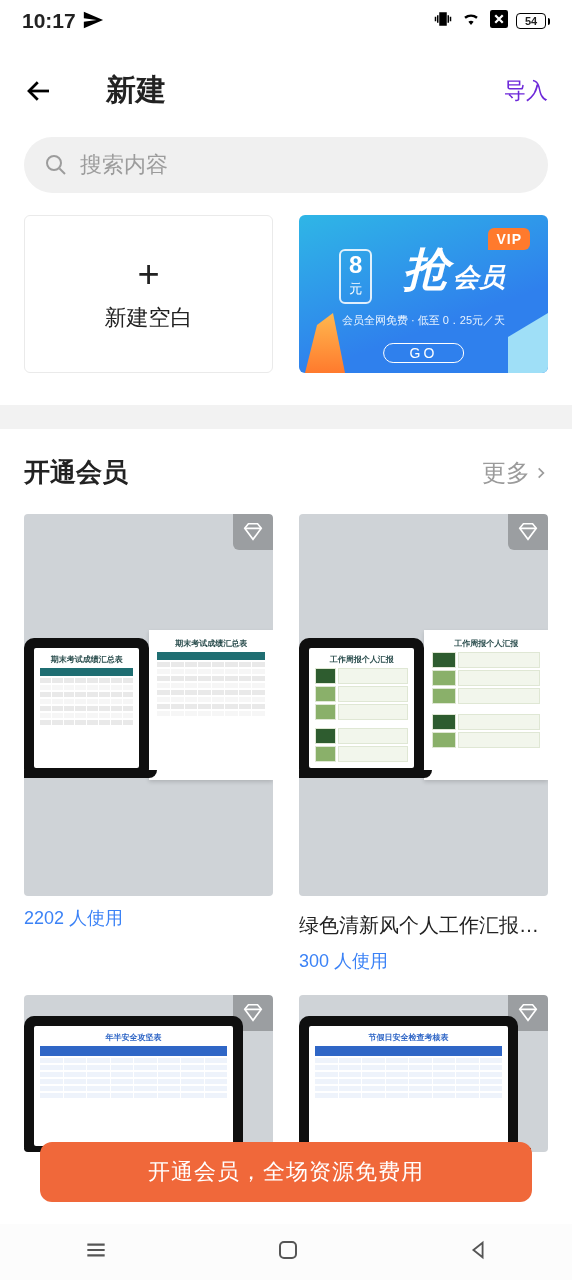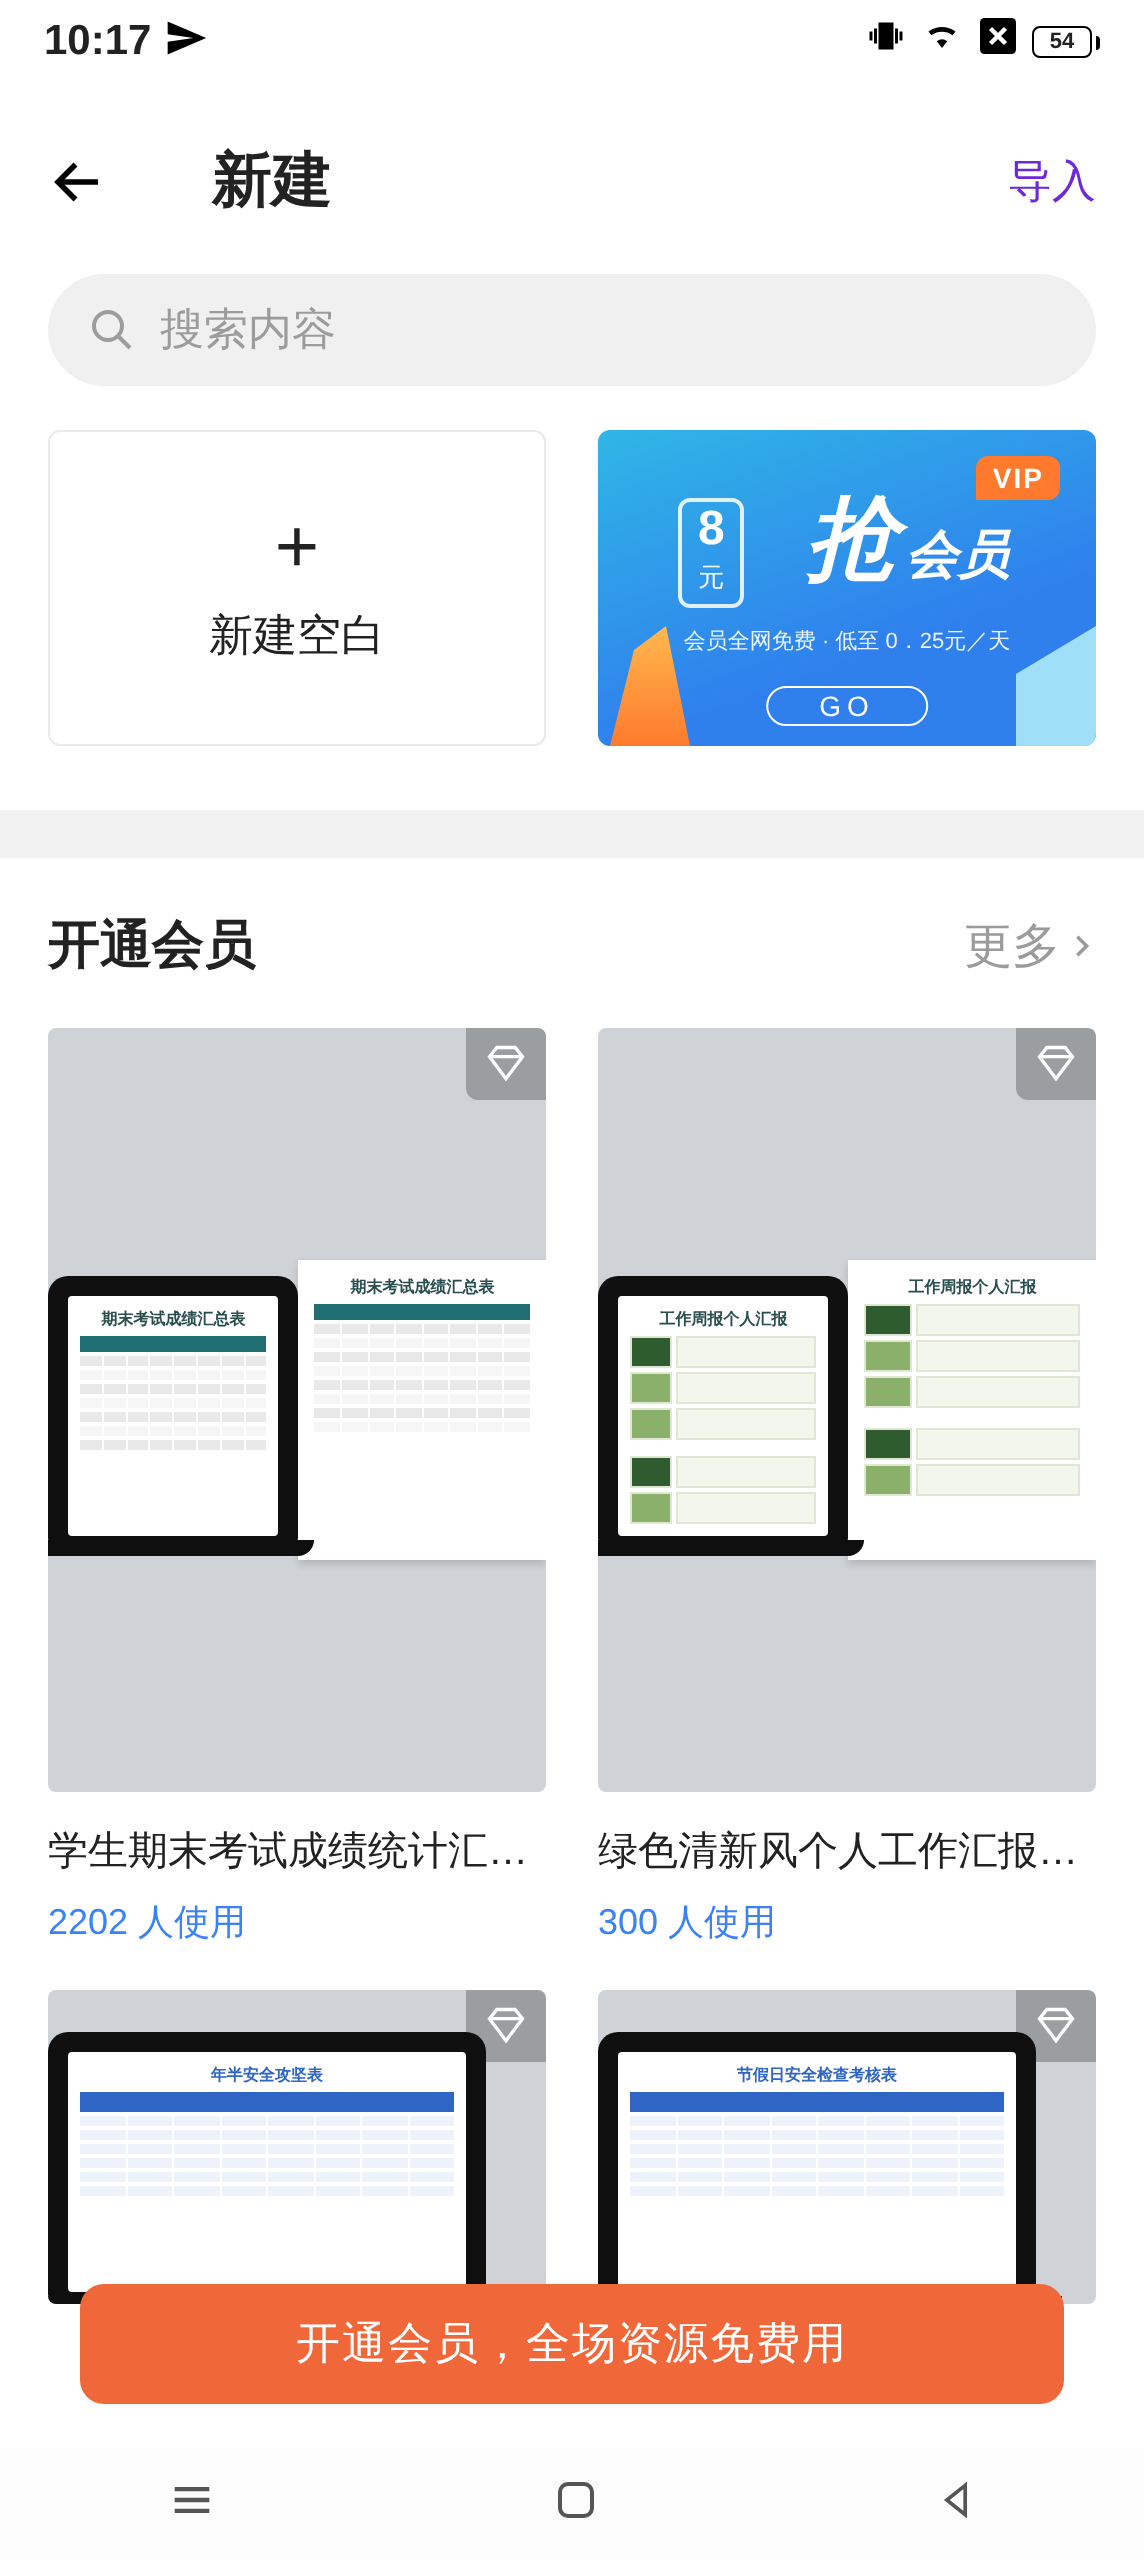--- a/index.html
+++ b/index.html
@@ -456,21 +456,20 @@
               <span></span>
               <span></span>
               <span></span>
               <span></span>
               <span></span>
               <span></span>
             </div>
         </div>
       </div>
     </div>
-    <div class="tmpl-title">学生期末考试成绩统计汇…</div>
     <div class="tmpl-usage">2202 人使用</div>
   </div>
 
   <div class="tmpl-card">
     <div class="thumb">
       <div class="diamond-badge">
         <svg width="22" height="22" viewBox="0 0 24 24" fill="none" stroke="#fff" stroke-width="1.8">
             <path d="M3 8l4-5h10l4 5-9 12L3 8z"></path>
             <path d="M3 8h18"></path>
           </svg>

